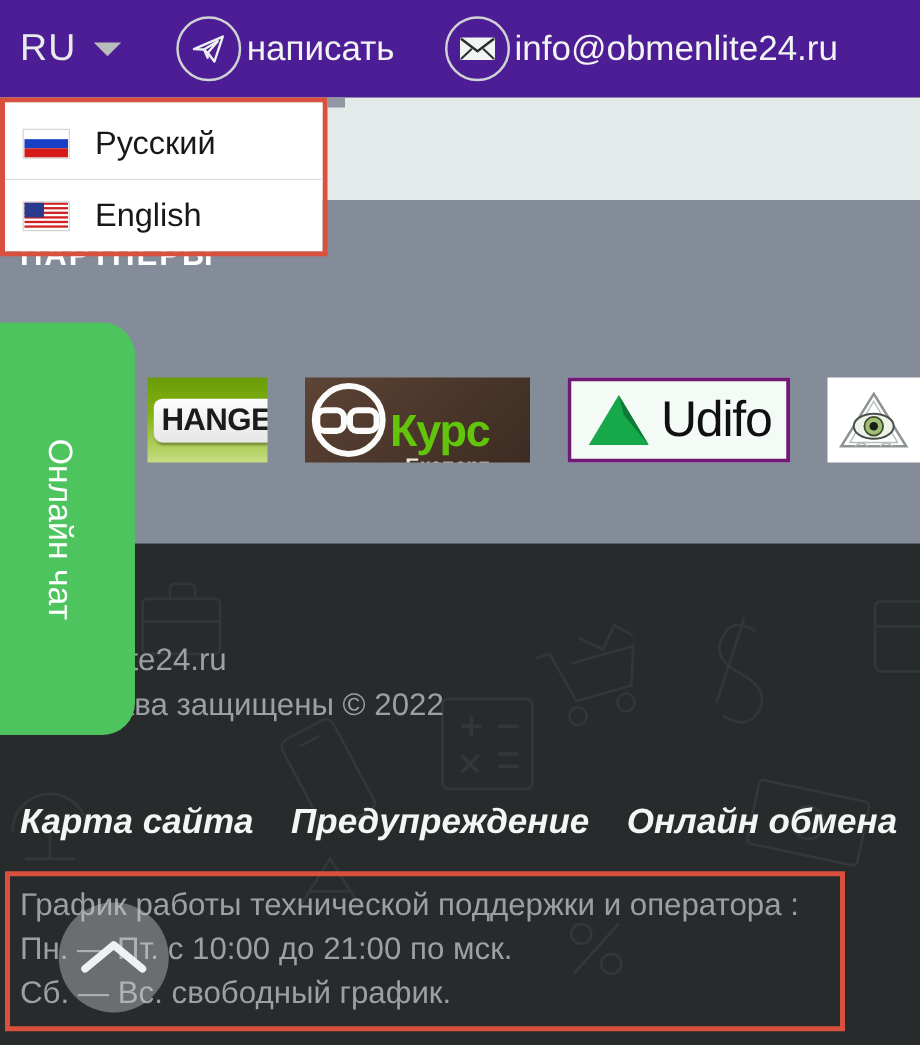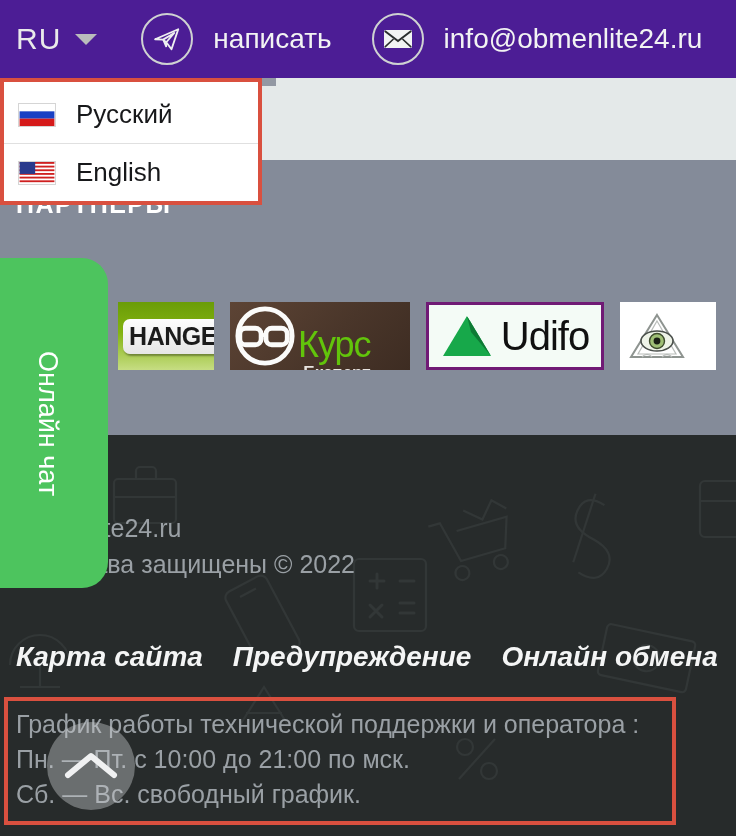--- a/index.html
+++ b/index.html
@@ -21,21 +21,21 @@
     margin-left:16px; cursor:pointer;
   }
   .lang-code {
     color:#e9eaea; font-size:30px; letter-spacing:1px; line-height:1;
   }
   .caret {
     width:0;height:0;border-left:11px solid transparent;
     border-right:11px solid transparent;border-top:11px solid #b9bcbc;
   }
   .contact {
-    display:flex; align-items:center; gap:20px; cursor:pointer;justify-content:center;
+    display:flex; align-items:center; gap:4px; cursor:pointer;justify-content:center;
   }
   .contact.telegram { margin-left:44px; }
   .contact.mail { margin-left:40px; }
   .circ {
     width:52px;height:52px;border-radius:50%;
     border:2px solid #cfd2d2;
     display:flex;align-items:center;justify-content:center;
     flex:0 0 auto;
   }
   .contact-label { color:#f2f3f3; font-size:28px; white-space:nowrap; }
@@ -74,21 +74,21 @@
   .partners {
     position:absolute; left:0; top:160px; width:736px; height:275px;
     background:#848b99;
   }
   .partners-title {
     position:absolute; left:16px; top:30px;
     color:#ffffff; font-size:25px; font-weight:bold; letter-spacing:1.5px;
   }
   .logo-row {
     position:absolute; left:0; top:140px; width:736px; height:72px;
-    display:flex; align-items:center; gap:16px;
+    display:flex; align-items:center; gap:30px;
     padding-left:118px;
   }
   .logo {
     height:68px; flex:0 0 auto; position:relative;
     display:flex;align-items:center;justify-content:center;
     overflow:hidden; cursor:pointer;
   }
   
   .logo-bestchange {
     width:96px;
@@ -102,21 +102,21 @@
     box-shadow:1px 2px 2px rgba(0,0,0,.35);
   }
   
   .logo-kurs {
     width:180px;
     background:linear-gradient(135deg,#5d4435 0%,#4a362a 55%,#3d2c22 100%);
     justify-content:flex-start;
   }
   .kurs-glasses { width:62px;height:62px;flex:0 0 auto;margin-left:4px; }
   .kurs-text { display:flex;flex-direction:column;align-items:flex-end;margin-left:2px;line-height:1; }
-  .kurs-main { color:#62c40b; font-size:36px; font-weight:normal; letter-spacing:-1px;margin-top:36px; }
+  .kurs-main { color:#62c40b; font-size:36px; font-weight:bold; letter-spacing:-1px;margin-top:36px; }
   .kurs-sub { color:#e8e4e0; font-size:17px; font-weight:bold; margin-top:1px; }
   
   .logo-udifo {
     width:178px; background:#f4fbf6; border:3px solid #701a75;
     gap:6px;
   }
   .udifo-mark { width:54px;height:44px;flex:0 0 auto; }
   .udifo-text { font-size:40px; color:#101010; letter-spacing:-1px; }
   
   .logo-glazok {

